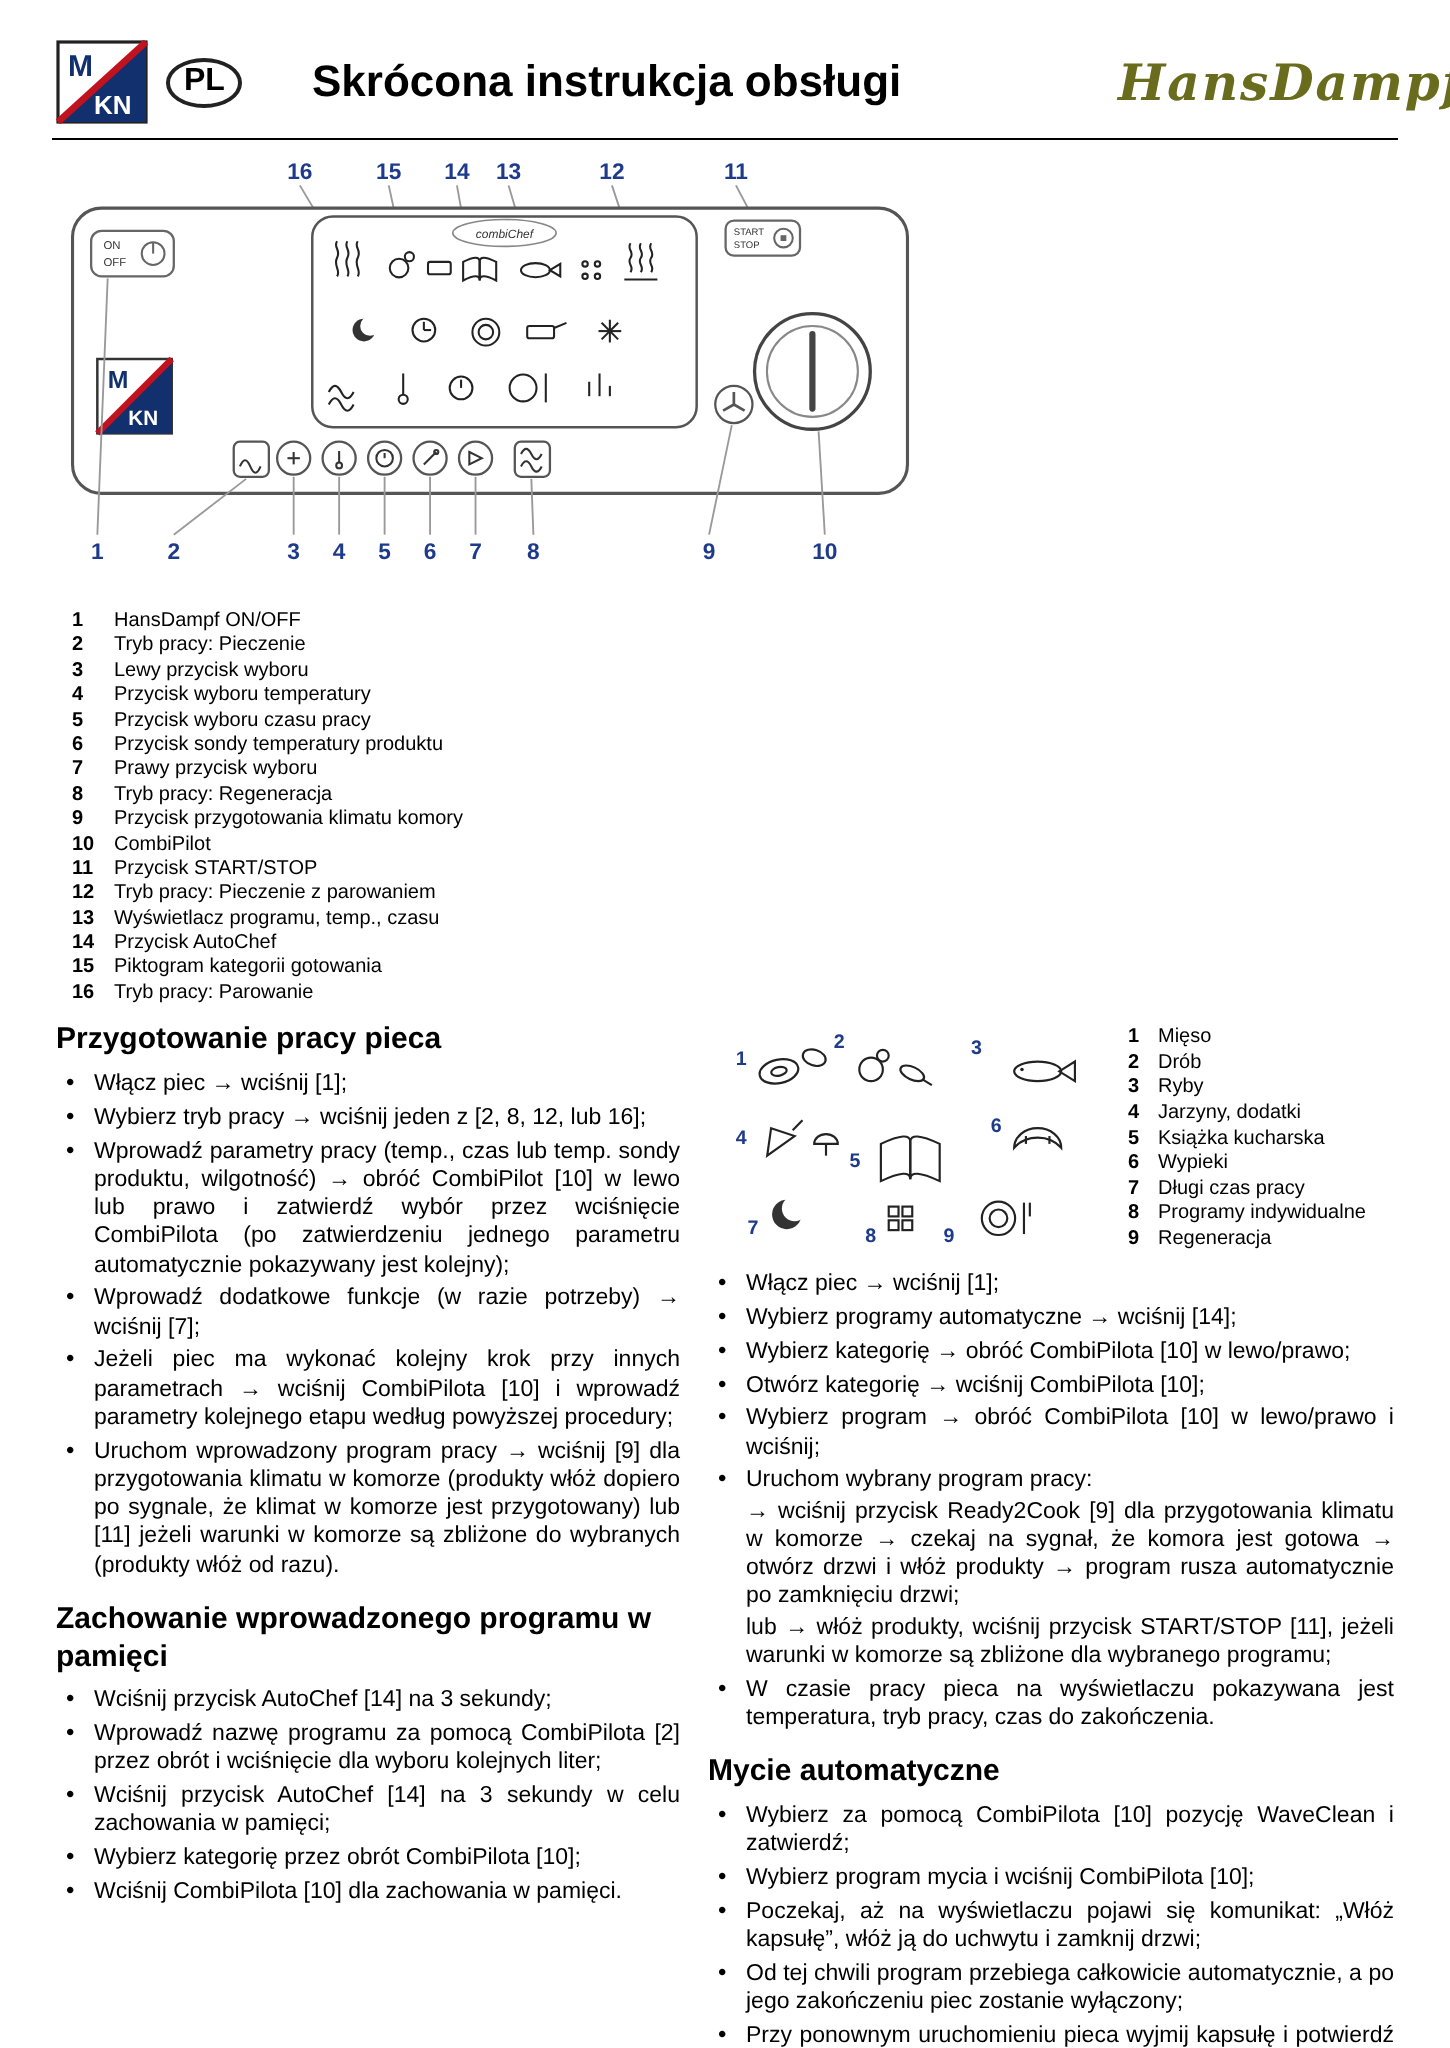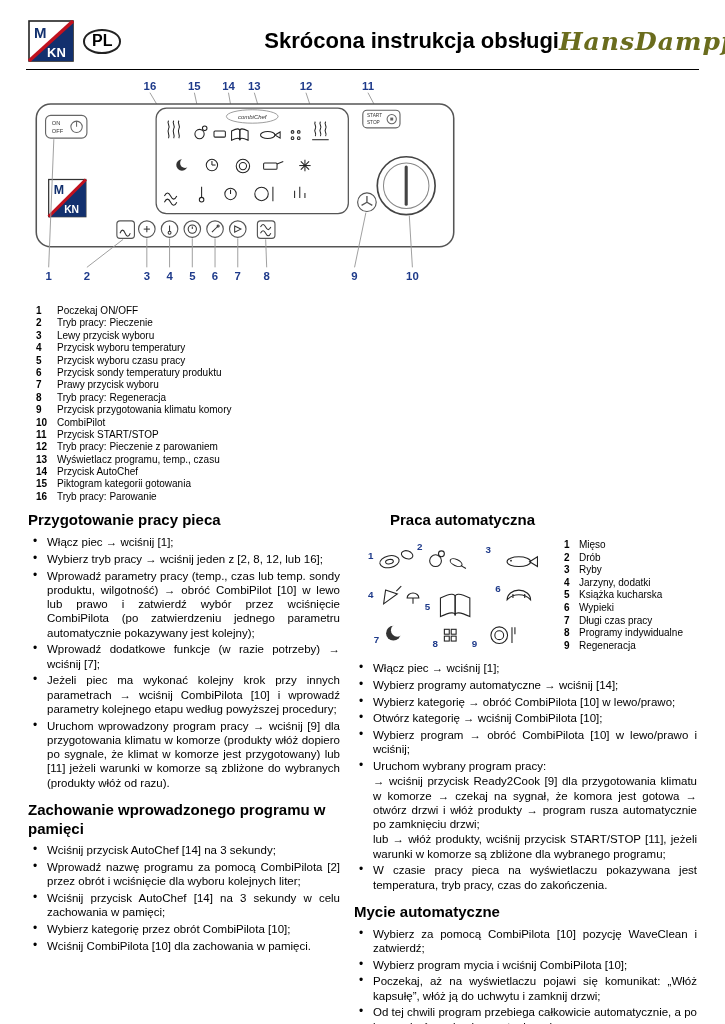--- a/index.html
+++ b/index.html
@@ -11,21 +11,21 @@
   }
   .page { position:relative; width:725px; height:1024px; overflow:hidden; background:#fff; }
 
   
   header { display:flex; align-items:center; padding:20px 28px 2px 28px; }
   .logo-group { display:flex; align-items:center; gap:9px; width:128px; flex:none; }
   .pl-badge {
     border:2px solid #222; border-radius:50%;
     padding:2px 7px 3px; font-weight:bold; font-size:16px; line-height:1;
   }
-  h1.title { flex:1; text-align:right; font-size:22px; margin:0; font-weight:bold; }
+  h1.title { flex:1; text-align:left; font-size:22px; margin:0; font-weight:bold; }
   .brand {
     width:138px; flex:none; text-align:right;
     font-family:"DejaVu Serif","Liberation Serif",serif;
     font-style:italic; font-weight:bold; font-size:25px;
     color:#6a6c1d; letter-spacing:1px;
   }
   .rule { border-top:1.6px solid #000; margin:5px 26px 0; }
 
   
   .intro { text-align:center; font-size:12px; line-height:1.5; margin-top:9px; }
@@ -245,21 +245,21 @@
         <text x="203" y="197">7</text>
         <text x="231" y="197">8</text>
         <text x="316" y="197">9</text>
         <text x="372" y="197">10</text>
       </g>
     </svg>
 
     <div class="panel-legend">
         <div class="leg-row">
           <span class="leg-num">1</span>
-          <span class="leg-label">Poczekaj ON/OFF</span>
+          <span class="leg-label">HansDampf ON/OFF</span>
         </div>
         <div class="leg-row">
           <span class="leg-num">2</span>
           <span class="leg-label">Tryb pracy: Pieczenie</span>
         </div>
         <div class="leg-row">
           <span class="leg-num">3</span>
           <span class="leg-label">Lewy przycisk wyboru</span>
         </div>
         <div class="leg-row">
@@ -334,21 +334,20 @@
       <ul class="bullets">
           <li>Wciśnij przycisk AutoChef [14] na 3 sekundy;</li>
           <li>Wprowadź nazwę programu za pomocą CombiPilota [2] przez obrót i wciśnięcie dla wyboru kolejnych liter;</li>
           <li>Wciśnij przycisk AutoChef [14] na 3 sekundy w celu zachowania w pamięci;</li>
           <li>Wybierz kategorię przez obrót CombiPilota [10];</li>
           <li>Wciśnij CombiPilota [10] dla zachowania w pamięci.</li>
         </ul>
     </div>
 
     <div class="col col-right">
-      <h2 class="h-indent">Praca automatyczna</h2>
 
       <div class="food-figure">
         <svg viewBox="0 0 200 122" width="196" height="120">
           <g font-size="10" font-weight="bold" fill="#1e3a8a">
             <text x="4" y="24">1</text>
             <text x="54" y="15">2</text>
             <text x="124" y="18">3</text>
             <text x="4" y="64">4</text>
             <text x="62" y="76">5</text>
             <text x="134" y="58">6</text>

